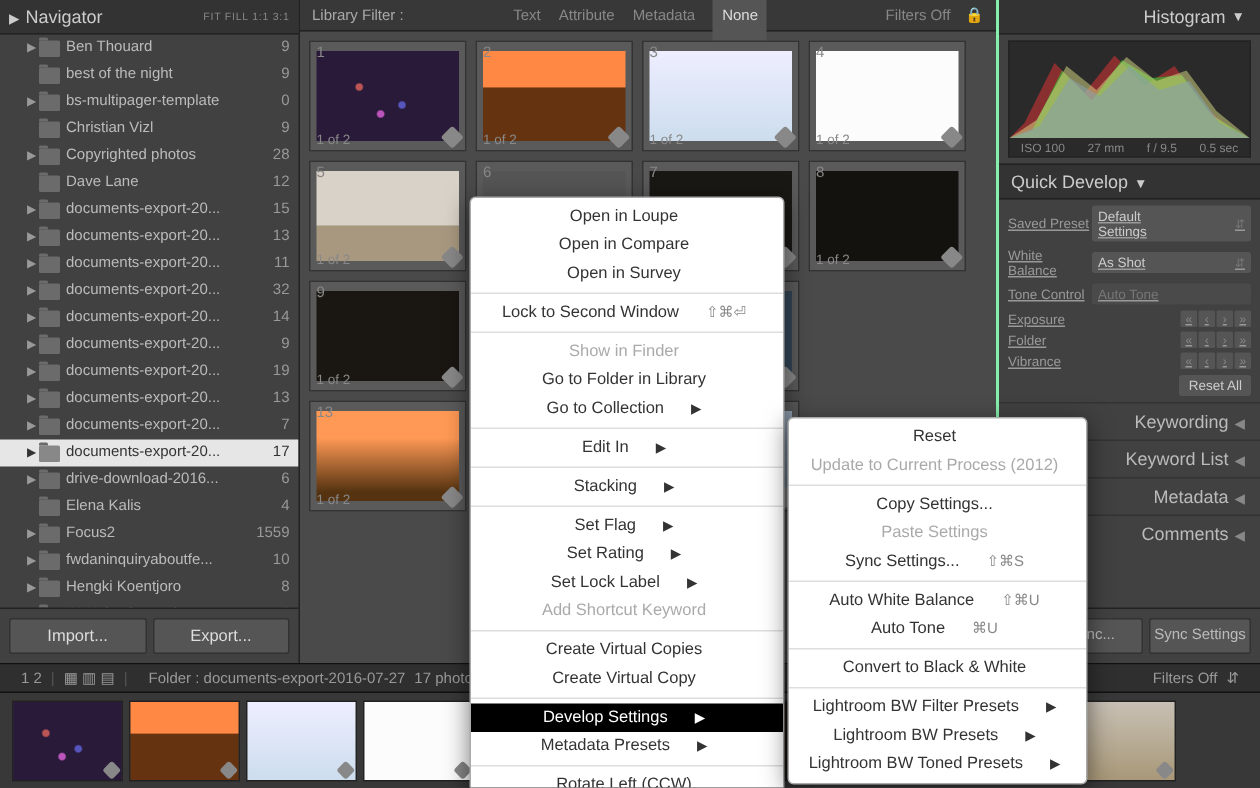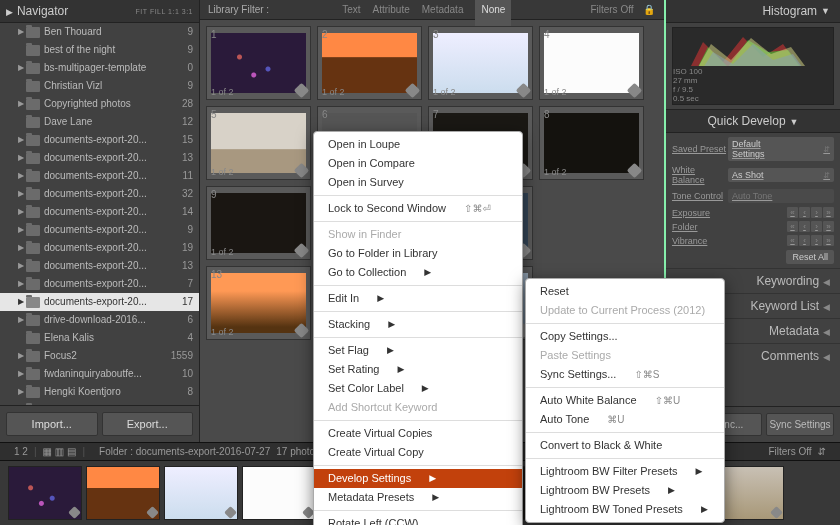--- a/index.html
+++ b/index.html
@@ -37,22 +37,22 @@
 .thumb { width:105px; height:74px; background:#5a5a5a; border:1px solid #333; display:flex; align-items:center; justify-content:center; position:relative; }
 .thumb .img { width:95px; height:60px; }
 .badge { position:absolute; bottom:3px; right:3px; width:11px; height:11px; background:#888; border-radius:2px; transform:rotate(45deg);}
 .num { position:absolute; top:2px; left:4px; font-size:10px; color:#888;}
 .thumb .pg{position:absolute;bottom:2px;left:4px;font-size:9px;color:#888;}
 
 
 .right { width:176px; background:#414141; border-left:2px solid #86efac; display:flex; flex-direction:column; }
 .histo { height:78px; background:#2a2a2a; margin:4px 6px; border:1px solid #222; position:relative; overflow:hidden;}
 .histo svg{position:absolute;bottom:12px;left:0;width:100%;height:60px;}
-.histo-info { position:absolute; bottom:0; left:0; right:0; display:flex; justify-content:space-around; font-size:8px; color:#888; padding:1px 0; background:#2a2a2a;flex-direction:column;}
-.sec-hdr { padding:4px 8px; background:#333; text-align:center; font-size:12px; color:#ccc; border-top:1px solid #222;border-bottom:1px solid #222;}
+.histo-info { position:absolute; bottom:0; left:0; right:0; display:flex; justify-content:space-around; font-size:8px; color:#888; padding:1px 0; background:#2a2a2a;}
+.sec-hdr { padding:4px 8px; background:#333; text-align:left; font-size:12px; color:#ccc; border-top:1px solid #222;border-bottom:1px solid #222;}
 .sec-hdr .tri{font-size:9px;margin-left:4px;}
 .qd { padding:4px 6px; font-size:9px; color:#999;text-decoration:underline;}
 .qd-row { display:flex; align-items:center; margin-bottom:4px; }
 .qd-row .lbl { width:56px; font-size:9px; }
 .qd-row .sel { flex:1; background:#555; padding:2px 4px; border-radius:2px; font-size:9px; color:#ccc; display:flex;justify-content:space-between;align-items:center;gap:44px;}
 .qd-row .sel.dim{background:#4a4a4a;color:#777;}
 .qd-row .arrs{font-size:8px;color:#777;margin-left:2px;}
 .slrow{display:flex;align-items:center;margin-bottom:3px;}
 .slrow .lbl{flex:1;font-size:9px;}
 .slrow .btns{display:flex;gap:1px;}
@@ -61,23 +61,23 @@
 .resetall .rb{display:inline-block;background:#555;padding:2px 6px;font-size:9px;border-radius:2px;color:#ccc;}
 .rp-list{flex:1;}
 .rp-item{padding:5px 10px;text-align:right;font-size:12px;color:#bbb;border-top:1px solid #333;}
 .rp-item .tri{font-size:9px;margin-left:4px;color:#888;}
 .sync-bar{padding:6px;border-top:1px solid #222;display:flex;gap:4px;}
 .sync-bar .sbtn{flex:1;background:#555;text-align:center;padding:5px 0;font-size:10px;border-radius:2px;border:1px solid #333;}
 .sync-bar .sm{flex:0 0 18px;}
 
 
 .ctx { position:absolute; background:#fff; border:1px solid #aaa; border-radius:4px; box-shadow:0 4px 16px rgba(0,0,0,0.5); font-size:11px; color:#333; padding:3px 0; z-index:100;}
-.ctx .mi { padding:2px 18px 2px 14px; display:flex; justify-content:flex-start; align-items:center; line-height:15px;white-space:nowrap;}
+.ctx .mi { padding:2px 18px 2px 14px; display:flex; justify-content:center; align-items:center; line-height:15px;white-space:nowrap;}
 .ctx .mi.dis { color:#aaa; }
-.ctx .mi.hl { background:#c2410c; color:#fff;}
+.ctx .mi.hl { background:#000000; color:#fff;}
 .ctx .mi .rarr{font-size:9px;margin-left:18px;}
 .ctx .mi .sc{font-size:10px;color:#888;margin-left:18px;}
 .ctx hr { border:none; border-top:1px solid #ddd; margin:3px 0;}
 #menu1{top:131px;left:313px;width:210px;}
 #menu2{top:278px;left:525px;width:200px;}
 
 
 .bottom{height:83px;background:#383838;border-top:1px solid #111;display:flex;flex-direction:column;}
 .bcrumb{display:flex;align-items:center;padding:3px 8px;font-size:10px;color:#999;background:#2f2f2f;border-bottom:1px solid #111;}
 .bcrumb .seg{padding:0 6px;}
@@ -566,21 +566,21 @@
     <hr>
     <div class="mi">
       <span>Set Flag</span>
       <span class="rarr">▶</span>
     </div>
     <div class="mi">
       <span>Set Rating</span>
       <span class="rarr">▶</span>
     </div>
     <div class="mi">
-      <span>Set Color Label</span>
+      <span>Set Lock Label</span>
       <span class="rarr">▶</span>
     </div>
     <div class="mi dis">
       <span>Add Shortcut Keyword</span>
     </div>
     <hr>
     <div class="mi">
       <span>Create Virtual Copies</span>
     </div>
     <div class="mi">

